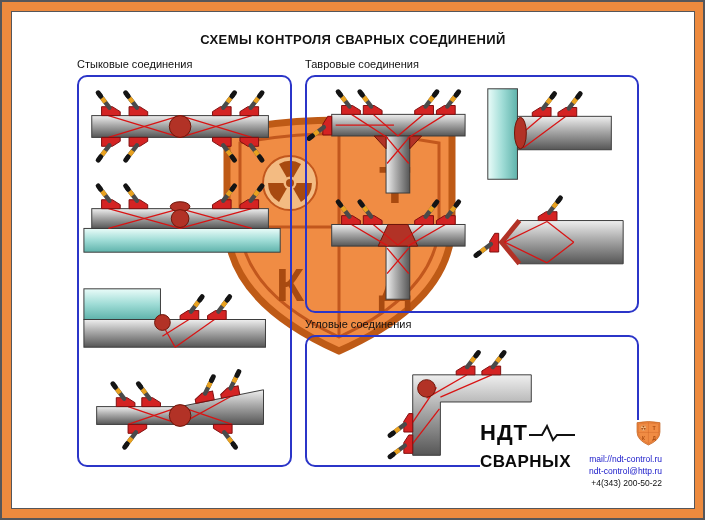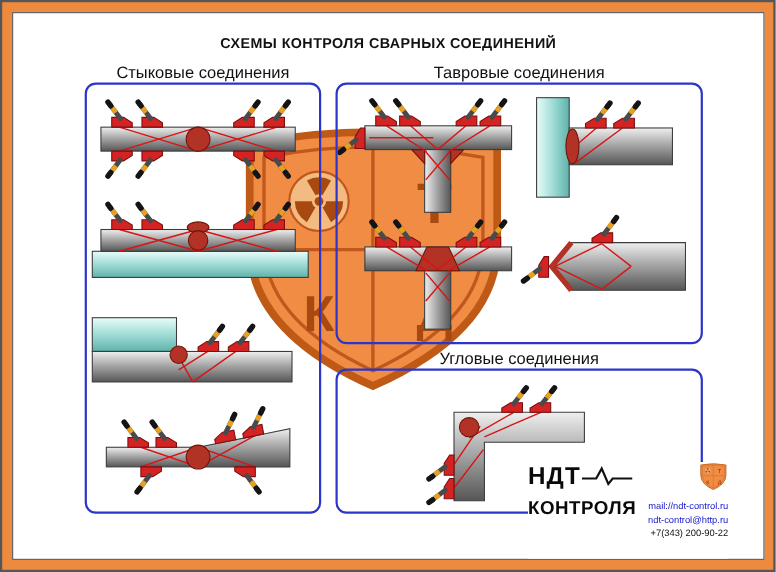--- a/index.html
+++ b/index.html
@@ -5,21 +5,21 @@
   * { margin:0; padding:0; box-sizing:border-box; }
   html,body { width:705px; height:520px; font-family:"Liberation Sans",sans-serif; }
   .frame { position:absolute; left:0; top:0; width:705px; height:520px;
            background:#ED8A3E; border:2px solid #55565A; }
   .content { position:absolute; left:9px; top:9px; width:684px; height:498px;
              background:#ffffff; border:1px solid #55565A; overflow:hidden; }
   .title { position:absolute; top:20px; left:0; width:100%; text-align:center;
            font-size:13px; font-weight:bold; letter-spacing:.4px; color:#111; z-index:4; }
   .panel { position:absolute; border:2px solid #2B35C8; border-radius:10px; z-index:2; }
   .panel svg { position:absolute; left:0; top:0; width:100%; height:100%; }
-  .panel-label { position:absolute; z-index:3; font-size:15px; color:#111; text-align:center; }
+  .panel-label { position:absolute; z-index:3; font-size:11px; color:#111; text-align:left; }
   .p-butt   { left:65px;  top:63px;  width:215px; height:392px; }
   .p-tee    { left:293px; top:63px;  width:334px; height:238px; }
   .p-corner { left:293px; top:323px; width:334px; height:132px; }
   .l-butt   { left:65px;  top:46px;  width:215px; }
   .l-tee    { left:293px; top:46px;  width:334px; }
   .l-corner { left:293px; top:306px; width:334px; }
   .watermark { position:absolute; left:195px; top:93px; width:265px; height:255px; z-index:1; }
   .logo { position:absolute; left:468px; top:408px; width:182px; height:88px;
           background:#fff; z-index:5; display:flex; justify-content:space-between; }
   .brand-row { display:flex; align-items:center; }
@@ -260,26 +260,26 @@
   </div>
 
   <div class="logo">
     <div class="logo-left">
       <div class="brand-row">
         <span class="brand-top">НДТ</span>
         <svg class="pulse" width="46" height="20" viewBox="0 0 46 20">
           <polyline points="0,12 13,12 18,3 24,17 28,12 46,12" fill="none" stroke="#111" stroke-width="2"></polyline>
         </svg>
       </div>
-      <div class="brand-bottom">КОНТРОЛЯ</div>
+      <div class="brand-bottom">СВАРНЫХ</div>
     </div>
     <div class="logo-right">
       <svg class="mini-shield" width="27" height="26" viewBox="0 0 265 255">
         <use href="#emblem" xlink:href="#emblem"></use>
       </svg>
       <div class="contact c-link">mail://ndt-control.ru</div>
       <div class="contact c-link">ndt-control@http.ru</div>
-      <div class="contact c-phone">+7(343) 200-90-22</div>
+      <div class="contact c-phone">+4(343) 200-50-22</div>
     </div>
   </div>
 
 </div>
 </div>
 
 </body></html>

